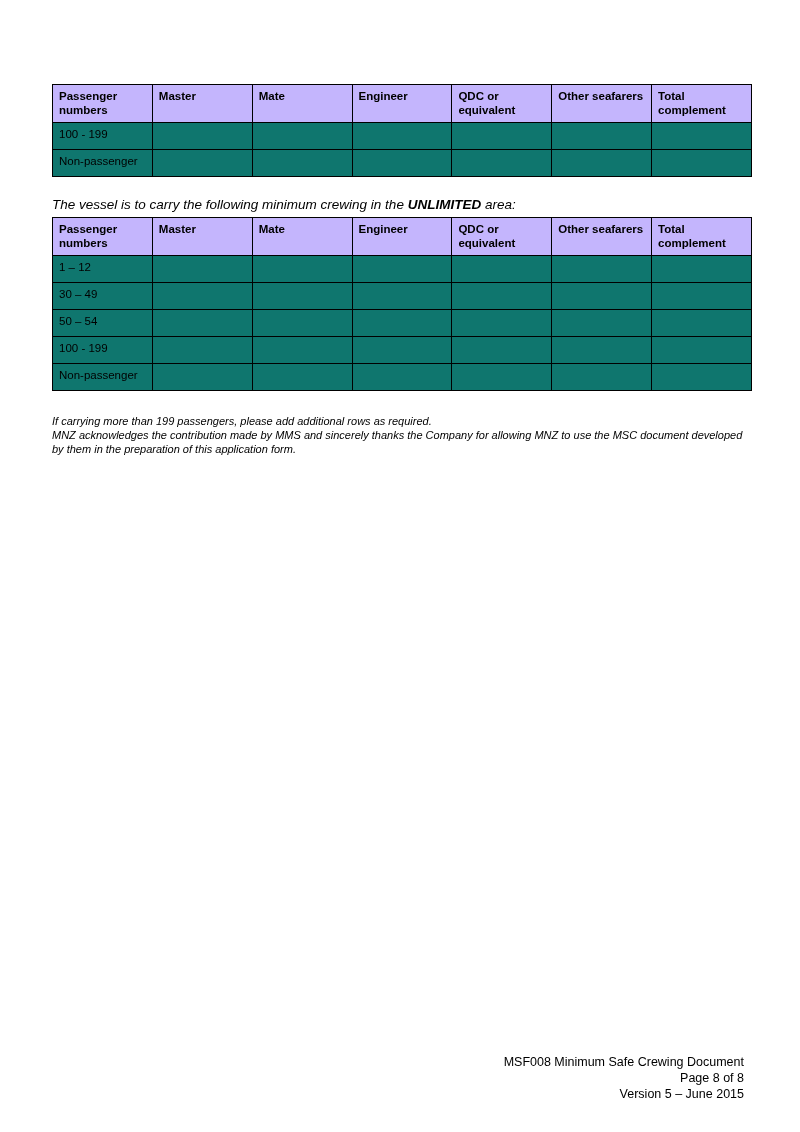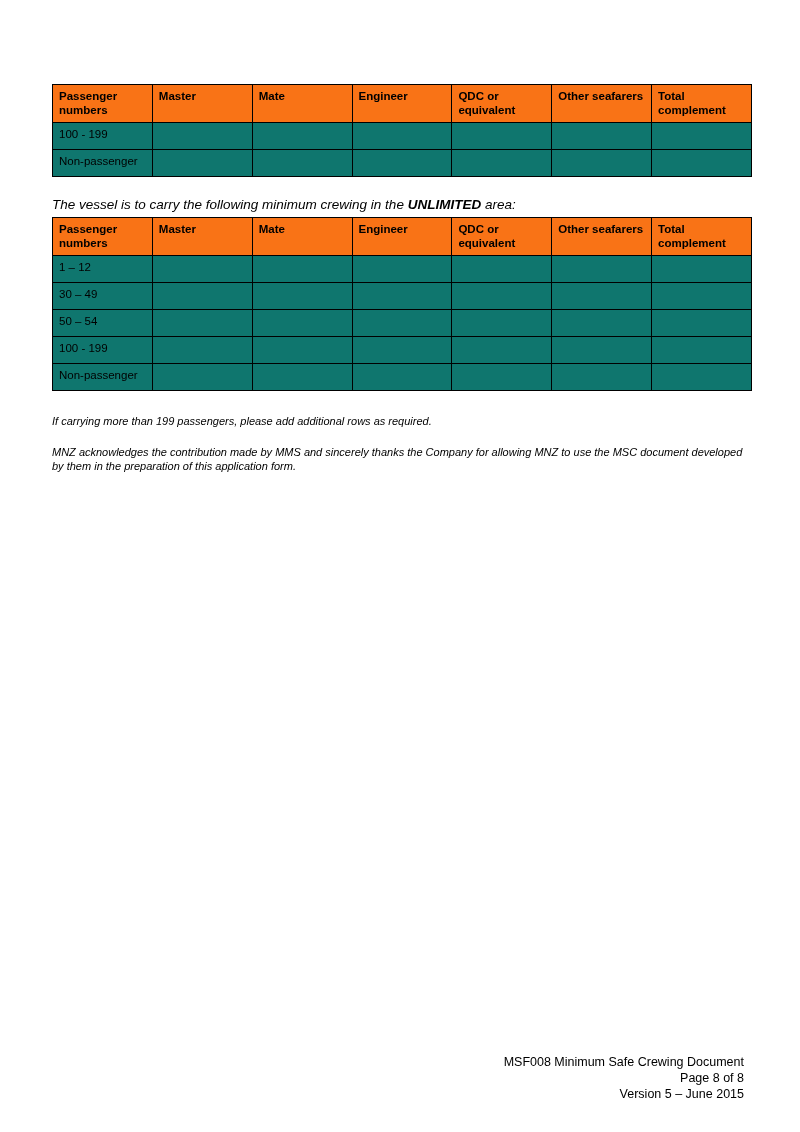--- a/index.html
+++ b/index.html
@@ -28,21 +28,21 @@
   table.crew-table td {
     border: 1px solid #000000;
     font-size: 11.5px;
     line-height: 14px;
     text-align: left;
     vertical-align: top;
     padding: 4px 6px;
     overflow: hidden;
   }
   table.crew-table th {
-    background: #f97316;
+    background: #c4b5fd;
     font-weight: bold;
     height: 38px;
   }
   table.crew-table td {
     height: 27px;
     background: #0f766e;
   }
   .sentence {
     margin: 19px 0 4px 0;
     font-size: 13.5px;
@@ -50,21 +50,21 @@
     font-style: italic;
   }
   .sentence strong { font-weight: bold; }
   .note {
     font-size: 11px;
     font-style: italic;
     line-height: 14px;
     margin: 0;
   }
   .note-1 { margin-top: 23px; }
-  .note-2 { margin-top: 17px; width: 700px; }
+  .note-2 { width: 700px; }
   .footer {
     position: absolute;
     right: 56px;
     bottom: 30px;
     text-align: right;
     font-size: 12.5px;
     line-height: 16px;
   }
 </style>
 </head>

